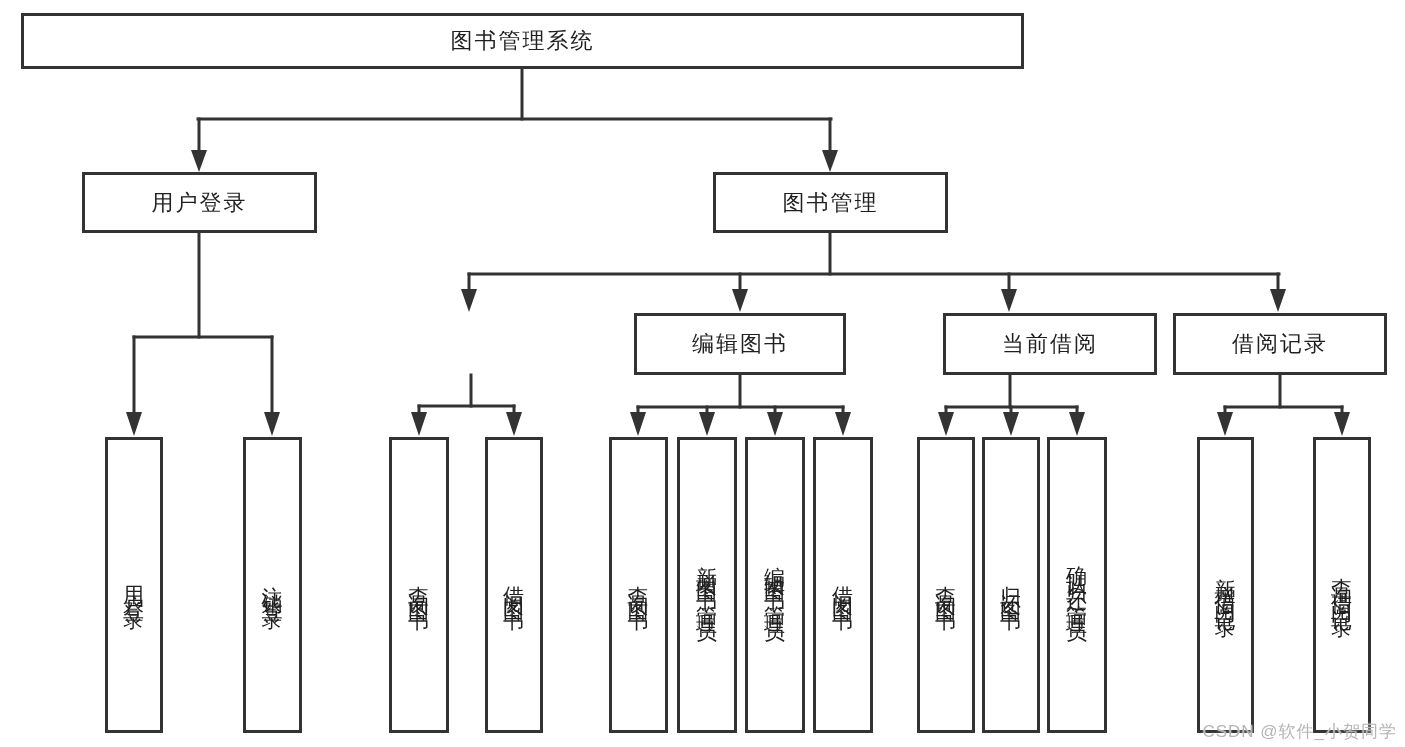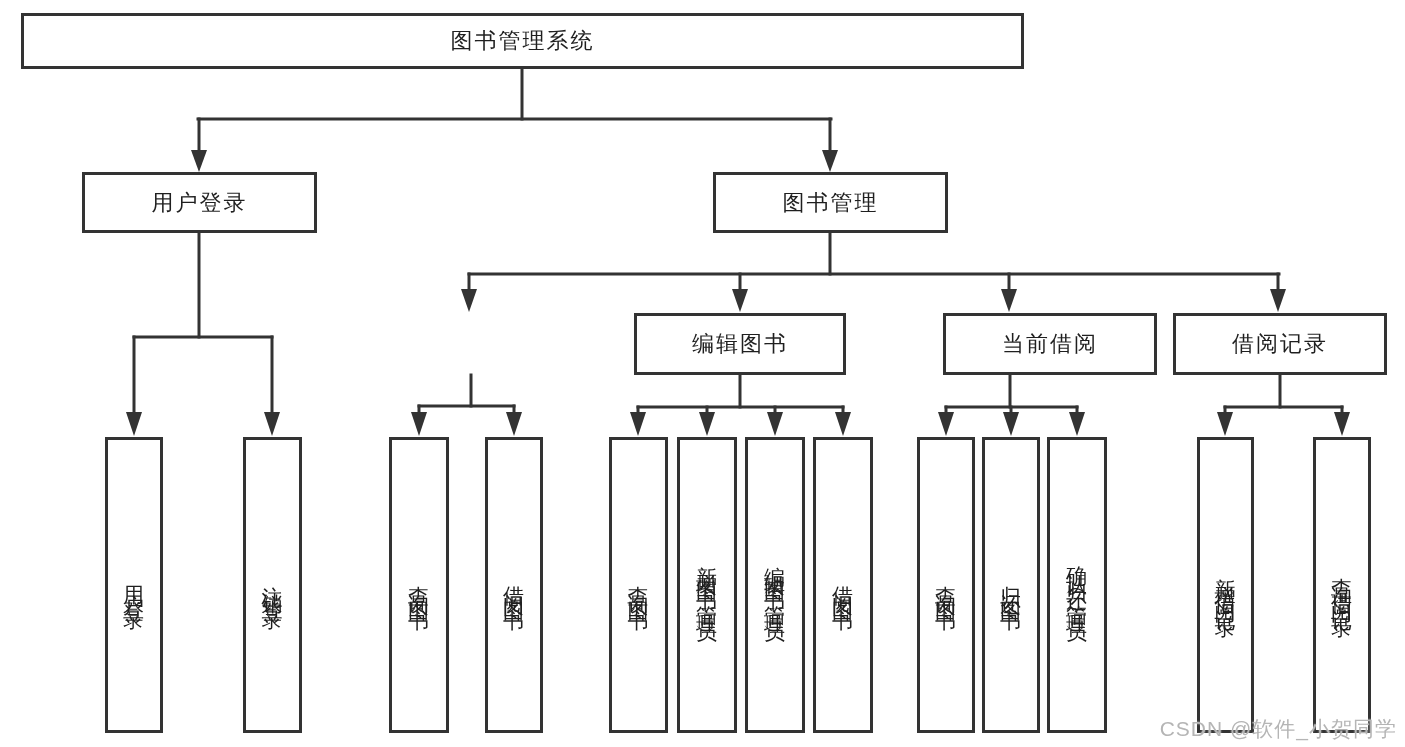--- a/index.html
+++ b/index.html
@@ -25,21 +25,21 @@
     font-size:21px;
     writing-mode:vertical-rl;
     text-orientation:mixed;
     letter-spacing:8px;
     line-height:1;
   }
   #watermark{
     position:absolute;
     right:8px;bottom:4px;
     color:#b5b5b5;
-    font-size:21px;
+    font-size:17px;
     letter-spacing:1px;
     text-shadow:0 0 2px #ffffff;
     white-space:nowrap;
   }
 </style>
 </head>
 <body>
 
 <div id="canvas">
 

